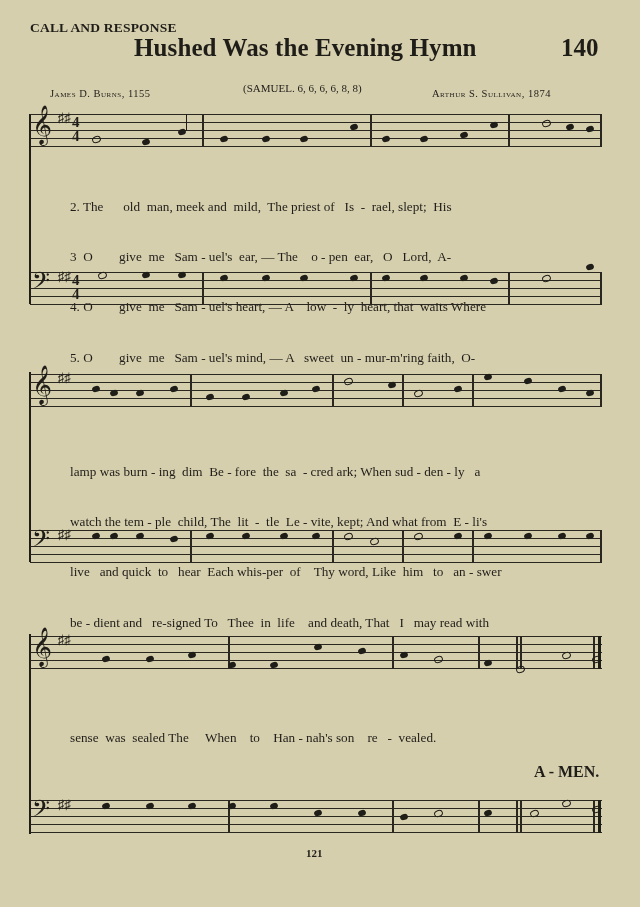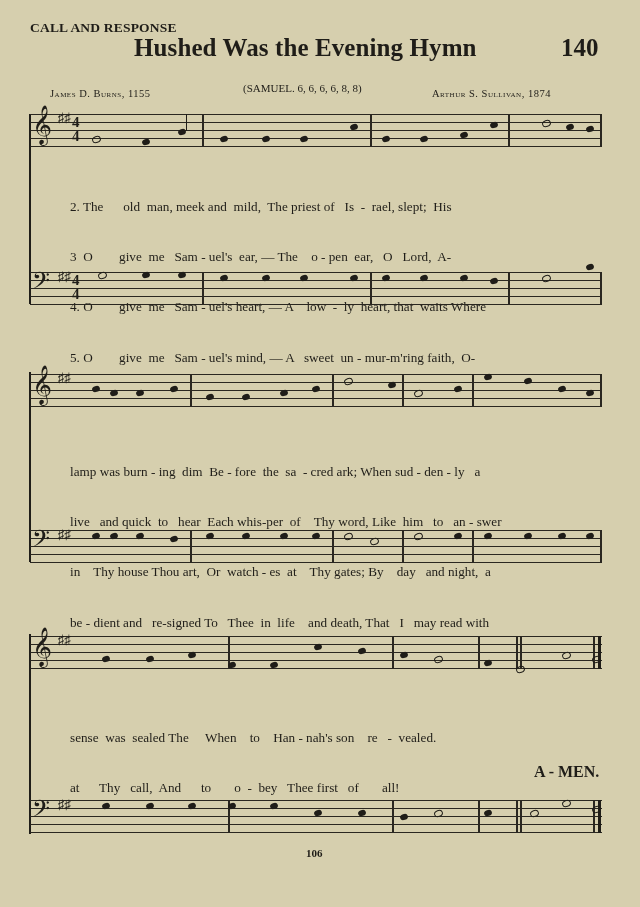--- a/index.html
+++ b/index.html
@@ -126,22 +126,22 @@
     <div class="note" style="left:358px;top:8px"></div>
   <div class="note open" style="left:384px;top:16px"></div>
     <div class="note" style="left:424px;top:12px"></div>
   <div class="note" style="left:454px;top:0px"></div>
     <div class="note" style="left:494px;top:4px"></div>
     <div class="note" style="left:528px;top:12px"></div>
     <div class="note" style="left:556px;top:16px"></div>
 </div>
 <div class="abs lyrics" style="top:430px;">
   <div>lamp was burn - ing  dim  Be - fore  the  sa  - cred ark; When sud - den - ly   a</div>
+  <div>watch the tem - ple  child, The  lit  -  tle  Le - vite, kept; And what from  E - li's</div>
   <div>live   and quick  to   hear  Each whis-per  of    Thy word, Like  him   to   an - swer</div>
-  <div>in    Thy house Thou art,  Or  watch - es  at    Thy gates; By    day   and night,  a</div>
   <div>be - dient and   re-signed To   Thee  in  life    and death, That   I   may read with</div>
 </div>
 <div class="abs staff" style="top:530px;">
   <div class="line" style="top:0"></div>
     <div class="line" style="top:8px"></div>
     <div class="line" style="top:16px"></div>
     <div class="line" style="top:24px"></div>
     <div class="line" style="top:32px"></div>
   <span class="clef" style="top:-2px;font-size:28px;">𝄢</span>
   <span class="keysig" style="left:28px;top:-2px;">♯♯</span>
@@ -193,21 +193,20 @@
     <div class="note" style="left:328px;top:12px"></div>
     <div class="note" style="left:370px;top:16px"></div>
   <div class="note open" style="left:404px;top:20px"></div>
     <div class="note" style="left:454px;top:24px"></div>
   <div class="note open" style="left:486px;top:30px"></div>
   <div class="note open" style="left:532px;top:16px"></div>
     <div class="note open" style="left:562px;top:20px"></div>
 </div>
 <div class="abs lyrics" style="top:696px;">
   <div>sense  was  sealed The     When    to    Han - nah's son    re   -  vealed.</div>
-  <div>at      Thy   call,  And      to       o  -  bey   Thee first   of       all!</div>
   
 </div>
 <div class="abs" style="left:534px;top:763px;font-size:16px;font-weight:bold;">A - MEN.</div>
 <div class="abs staff" style="top:800px;">
   <div class="line" style="top:0"></div>
     <div class="line" style="top:8px"></div>
     <div class="line" style="top:16px"></div>
     <div class="line" style="top:24px"></div>
     <div class="line" style="top:32px"></div>
   <span class="clef" style="top:-2px;font-size:28px;">𝄢</span>
@@ -227,13 +226,13 @@
     <div class="note" style="left:284px;top:10px"></div>
     <div class="note" style="left:328px;top:10px"></div>
     <div class="note" style="left:370px;top:14px"></div>
   <div class="note open" style="left:404px;top:10px"></div>
     <div class="note" style="left:454px;top:10px"></div>
   <div class="note open" style="left:500px;top:10px"></div>
   <div class="note open" style="left:532px;top:0px"></div>
     <div class="note open" style="left:562px;top:6px"></div>
 </div>
 
-<div class="abs pageno">106</div>
+<div class="abs pageno">121</div>
 
 </body></html>

